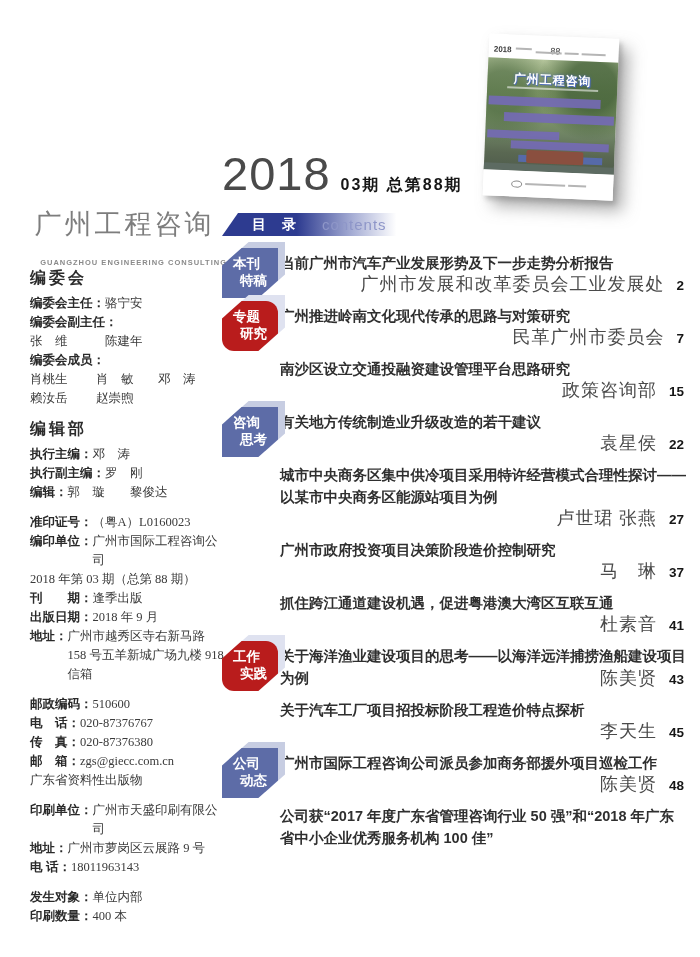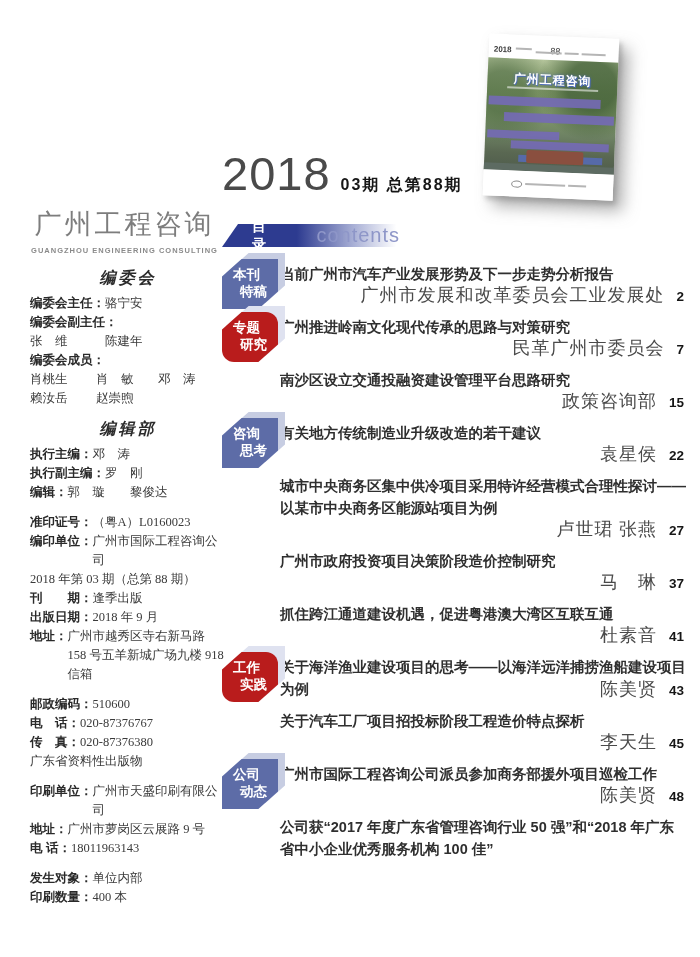--- a/index.html
+++ b/index.html
@@ -2,25 +2,25 @@
 <html><head>
 <meta charset="utf-8">
 <style>
   * { margin:0; padding:0; box-sizing:border-box; }
   html,body { width:700px; height:957px; background:#ffffff; overflow:hidden;
     font-family:"Liberation Sans","DejaVu Sans",sans-serif; }
 
   
   .brand { position:absolute; left:22px; top:206px; width:205px; text-align:center; }
   .brand-cn { font-size:27px; color:#7d7d7d; letter-spacing:3px; font-weight:400; }
-  .brand-en { font-size:7.5px; color:#8a8a8a; letter-spacing:1px; margin-top:4px; font-weight:bold; }
+  .brand-en { font-size:7.5px; color:#8a8a8a; letter-spacing:1px; margin-top:16px; font-weight:bold;text-align:right; }
 
   .colophon { position:absolute; left:30px; top:268px; width:196px; font-size:12.5px; color:#333; }
   .cblock { margin-bottom:11px; }
-  .cblock h3 { text-align:center; font-size:16px; color:#2b2b2b; letter-spacing:3px; margin-bottom:5px;font-style:italic; }
+  .cblock h3 { font-size:16px; color:#2b2b2b; letter-spacing:3px; margin-bottom:5px; }
   .crow { display:flex; line-height:19px; }
   .crow .lbl { font-weight:bold; color:#2a2a2a; white-space:nowrap; }
   .crow .val { font-family:"Liberation Serif","DejaVu Serif",serif; color:#3a3a3a; flex:1; }
   .crow.cols { display:grid; grid-template-columns:66px 62px 1fr;
     font-family:"Liberation Serif","DejaVu Serif",serif; color:#3a3a3a; }
 
   
   .cover { position:absolute; left:486px; top:36px; width:130px; height:162px; background:#fff;
     transform:rotate(2.4deg); box-shadow:10px 10px 16px rgba(110,110,110,.55), 3px 4px 5px rgba(130,130,130,.4); }
   .cov-top { position:absolute; top:0; left:0; right:0; height:24px; padding:4px 5px 0 5px; }
@@ -43,25 +43,25 @@
   .cov-bottom { position:absolute; top:136px; left:0; right:0; height:26px; background:#fff;
     display:flex; align-items:center; justify-content:center; gap:3px; }
   .cov-logo { width:11px; height:7px; border:1px solid #8a8a8a; border-radius:50%; }
 
   
   .main { position:absolute; left:222px; top:146px; width:466px; }
   .issue-line { display:flex; align-items:baseline; }
   .issue-year { font-size:47px; font-weight:300; color:#4a4a4a; letter-spacing:1px; }
   .issue-no { font-size:16px; font-weight:bold; color:#161616; letter-spacing:2px; margin-left:10px; }
 
-  .toc-bar { margin-top:23px; width:178px; height:23px; display:flex; align-items:center;
+  .toc-bar { margin-top:12px; width:178px; height:23px; display:flex; align-items:center;
     padding-left:30px; clip-path:polygon(16px 0, 100% 0, 100% 100%, 0 100%);
     background:linear-gradient(90deg,#2d3b90 0%,#2d3b90 42%,#a9b0d6 74%,#ffffff 98%); }
   .toc-bar .t { color:#ffffff; font-size:14px; font-weight:bold; letter-spacing:6px; }
-  .toc-bar .s { color:#8e96c8; font-size:20px; margin-left:20px; letter-spacing:1px; }
+  .toc-bar .s { color:#8e96c8; font-size:15px; margin-left:20px; letter-spacing:1px; }
 
   .toc-list { margin-top:16px; }
   .toc-section { position:relative; padding-left:58px; margin-bottom:8px; }
   .badge { position:absolute; left:0; top:-4px; width:56px; height:50px; }
   .badge .shadow, .badge .face { position:absolute; inset:0;
     clip-path:polygon(35% 0, 100% 0, 100% 65%, 65% 100%, 0 100%, 0 35%); }
   .badge .shadow { transform:translate(7px,-6px); }
   .badge .face { display:flex; flex-direction:column; align-items:center; justify-content:center;
     color:#fff; font-size:13.5px; font-weight:bold; line-height:1.25; }
   .badge.dark .face { background:#5d6ca7; } .badge.dark .shadow { background:#c7cde2; }
@@ -157,20 +157,24 @@
       </div>
       <div class="crow">
         <span class="lbl">电　话：</span>
         <span class="val">020-87376767</span>
       </div>
       <div class="crow">
         <span class="lbl">传　真：</span>
         <span class="val">020-87376380</span>
       </div>
       <div class="crow">
+        <span class="lbl">邮　箱：</span>
+        <span class="val">zgs@giecc.com.cn</span>
+      </div>
+      <div class="crow">
         <span class="val">广东省资料性出版物</span>
       </div>
     </div>
     <div class="cblock">
       <div class="crow">
         <span class="lbl">印刷单位：</span>
         <span class="val">广州市天盛印刷有限公司</span>
       </div>
       <div class="crow">
         <span class="lbl">地址：</span>

